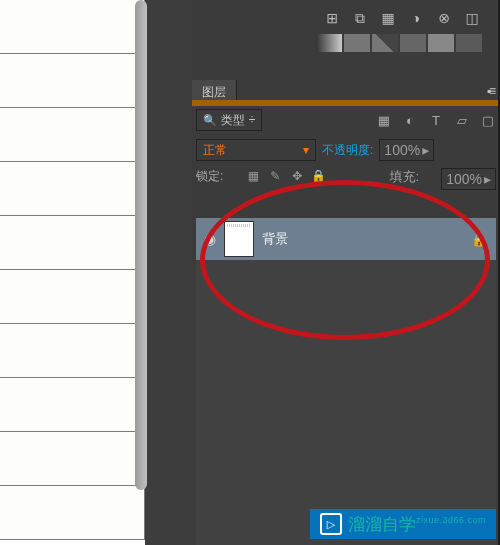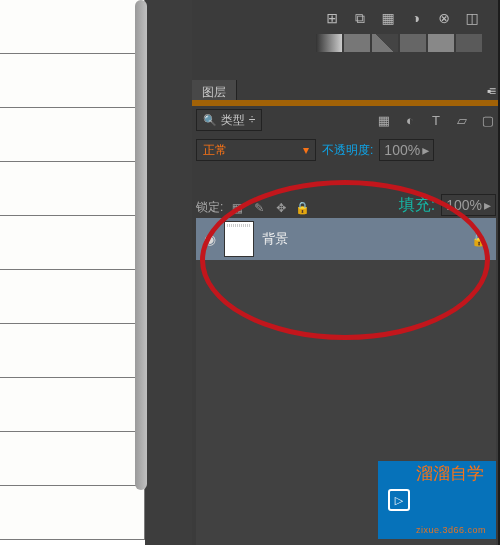--- a/index.html
+++ b/index.html
@@ -28,39 +28,39 @@
     .type-dd { display:flex; align-items:center; background:#3b3b3b; border:1px solid #222; height:22px; padding:0 6px; font-size:12px; color:#c8c8c8; gap:4px; }
     .search-ico { font-size:11px; }
     .filter-icons { display:flex; gap:10px; margin-left:auto; }
     .fi { width:16px; height:16px; display:flex; align-items:center; justify-content:center; color:#aaa; font-size:13px; }
 
     .blend-row { position:absolute; top:138px; left:4px; right:4px; height:24px; display:flex; align-items:center; gap:6px; }
     .blend-dd { display:flex; align-items:center; justify-content:space-between; background:#3b3b3b; border:1px solid #222; height:22px; width:120px; padding:0 6px; font-size:12px; color:#f97316; }
     .opac-lbl { font-size:12px; color:#0ea5e9; }
     .opac-box { display:flex; align-items:center; background:#3b3b3b; border:1px solid #222; height:22px; padding:0 4px; font-size:14px; color:#9c9c9c; gap:2px; }
 
-    .lock-row { position:absolute; top:168px; left:4px; right:4px; height:24px; display:flex; align-items:flex-end; gap:6px; font-size:12px; color:#aaa;margin-top:24px; }
+    .lock-row { position:absolute; top:168px; left:4px; right:4px; height:24px; display:flex; align-items:flex-start; gap:22px; font-size:12px; color:#aaa; }
     .lock-icons { display:flex; gap:6px; }
     .li { width:16px; height:16px; display:flex; align-items:center; justify-content:center; color:#999; font-size:12px; }
-    .fill-lbl { margin-left:auto; font-size:16px; color:#14b8a6; }
+    .fill-lbl { margin-left:auto; font-size:13px; color:#a3a3a3; }
 
     .layer-row { position:absolute; top:218px; left:4px; right:4px; height:42px; background:#6e7f92; display:flex; align-items:center; padding:0 8px; gap:8px; }
     .eye { color:#d8d8d8; font-size:14px; }
     .thumb { width:30px; height:36px; background:#fff; border:1px solid #333; position:relative; }
     .thumb::before { content:""; position:absolute; top:2px; left:2px; right:2px; height:3px; background:linear-gradient(90deg,#999 50%,transparent 50%); background-size:2px 1px; opacity:.5; }
     .layer-name { font-size:13px; color:#f0f0f0; flex:1; }
     .lock-ico { color:#d0d0d0; font-size:13px; }
 
     .layer-bg { position:absolute; top:260px; left:4px; right:4px; bottom:0; background:#414141; }
 
     .anno-ellipse { position:absolute; top:180px; left:200px; width:290px; height:160px; border:5px solid #c2161c; border-radius:50%; pointer-events:none; }
 
     .watermark { position:absolute; right:4px; bottom:6px; display:flex; align-items:center; gap:6px; background:rgba(0,120,200,.9); padding:4px 10px; }
     .wm-icon { width:22px; height:22px; border:2px solid #fff; border-radius:3px; display:flex; align-items:center; justify-content:center; color:#fff; font-size:11px; }
-    .wm-text { color:#f97316; font-size:17px; display:flex; flex-direction:column; line-height:1;gap:44px; }
+    .wm-text { color:#14b8a6; font-size:17px; display:flex; flex-direction:row; line-height:1; }
     .wm-sub { font-size:9px; letter-spacing:.5px; opacity:.9;text-align:center; }
 
     .panel-dock-edge { position:absolute; right:0; top:0; width:2px; height:545px; background:#1c1c1c; }
   </style>
 </head>
 <body>
 
 <div class="canvas-left">
   <div class="rule"></div>
   <div class="rule"></div>

